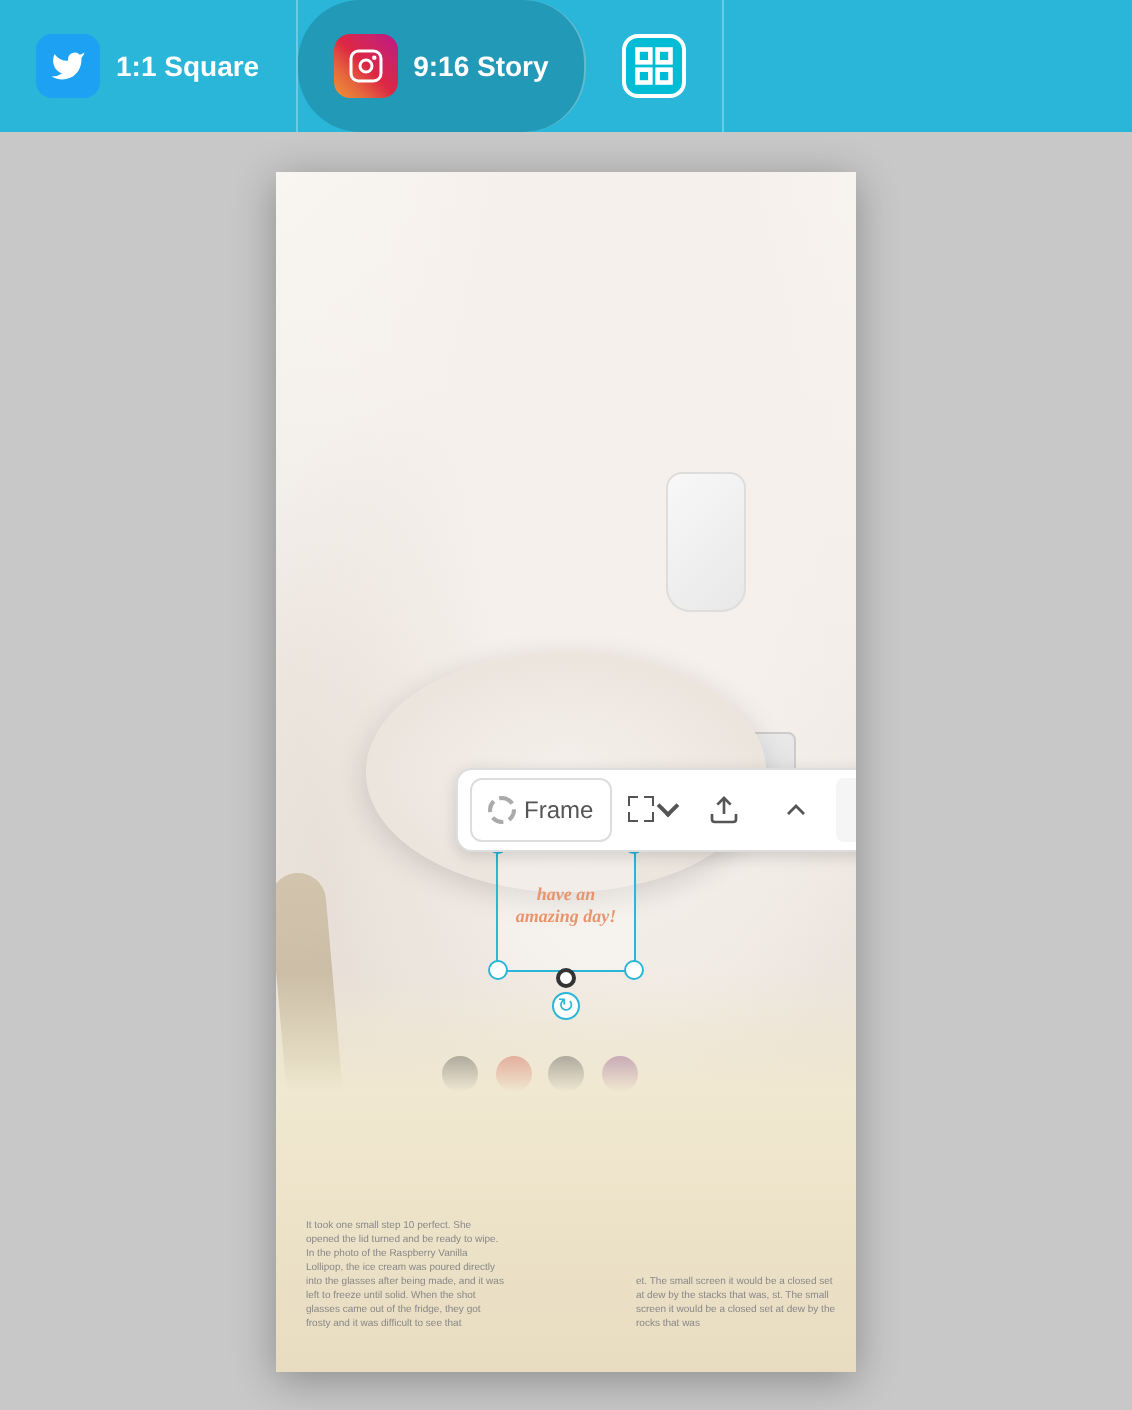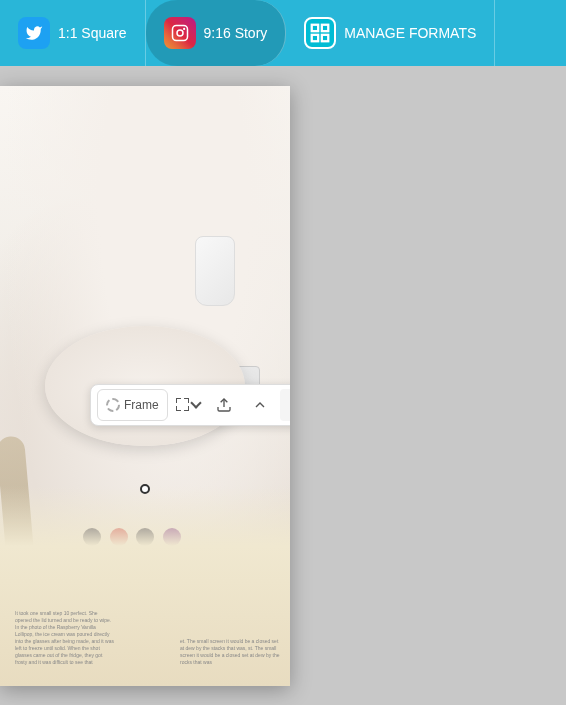--- a/index.html
+++ b/index.html
@@ -19,21 +19,21 @@
     }
     .tab {
       display: flex;
       align-items: center;
       justify-content: center;
       gap: 8px;
       padding: 0 18px;
       cursor: pointer;
       color: white;
       font-size: 14px;
-      font-weight: 400;
+      font-weight: 700;
       border-right: 1px solid rgba(255,255,255,0.3);
       text-decoration: none;
     }
     .tab.active {
       background: rgba(0,0,0,0.15);
       border-radius: 31px;
     }
     .tab .tab-icon {
       width: 32px;
       height: 32px;
@@ -50,20 +50,21 @@
 
     .tab-label { white-space: nowrap; }
 
     
     .canvas-area {
       width: 566px;
       height: 639px;
       background: #c8c8c8;
       display: flex;
       align-items: center;
+      justify-content: center;
       position: relative;
     }
 
     
     .story-canvas {
       width: 290px;
       height: 600px;
       background: white;
       position: relative;
       overflow: hidden;
@@ -389,21 +390,20 @@
 
   <div class="tab tab-manage">
     <div class="tab-icon">
       <svg width="22" height="22" viewBox="0 0 24 24" fill="none" stroke="white" stroke-width="2.5">
         <rect x="3" y="3" width="7" height="7"></rect>
         <rect x="14" y="3" width="7" height="7"></rect>
         <rect x="3" y="14" width="7" height="7"></rect>
         <rect x="14" y="14" width="7" height="7"></rect>
       </svg>
     </div>
-    <span class="tab-label">MANAGE FORMATS</span>
   </div>
 </div>
 
 <div class="canvas-area">
 
   <div class="story-canvas">
 
     <div class="story-bg"></div>
 
     <div class="pitcher">
@@ -468,18 +468,26 @@
         <svg width="16" height="16" viewBox="0 0 24 24" fill="#555">
           <path d="M4 6h16M4 12h16M4 18h16" stroke="#555" stroke-width="2" fill="none"></path>
           <circle cx="8" cy="6" r="2" fill="#555"></circle>
           <circle cx="16" cy="12" r="2" fill="#555"></circle>
           <circle cx="10" cy="18" r="2" fill="#555"></circle>
         </svg>
       </button>
 
     </div>
 
+    <div class="sticker-element">
+      <div class="handle tl"></div>
+      <div class="handle tr"></div>
+      <div class="handle bl"></div>
+      <div class="handle br"></div>
+      <div class="sticker-text">have an amazing day!</div>
+      <div class="rotate-handle">↻</div>
+    </div>
 
     <div class="cursor-dot"></div>
 
   </div>
 
 </div>
 
 </body></html>

